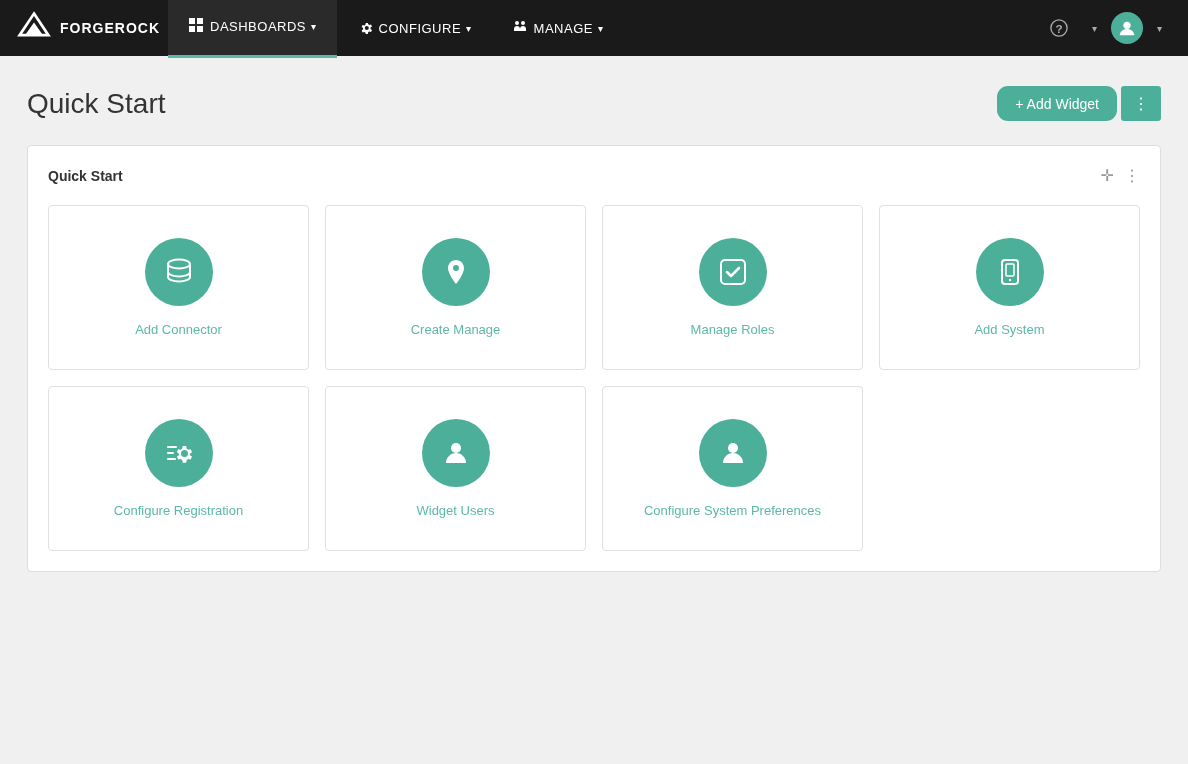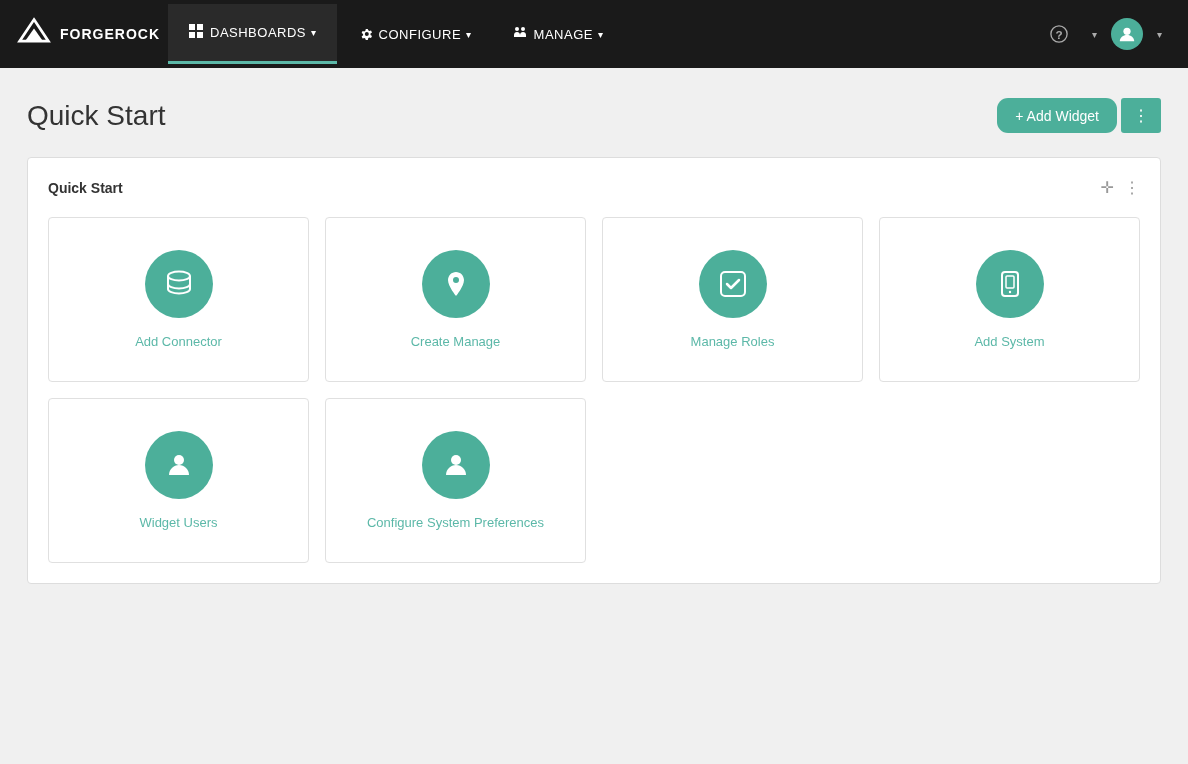--- a/index.html
+++ b/index.html
@@ -1,21 +1,21 @@
 <!DOCTYPE html>
 <html><head>
   <meta charset="utf-8">
   <style>
     * { box-sizing: border-box; margin: 0; padding: 0; }
     body { font-family: 'Helvetica Neue', Arial, sans-serif; background: #f0f0f0; min-height: 764px; }
 
     
     .navbar {
       background: #1a1a1a;
-      height: 68px;
+      height: 56px;
       display: flex;
       align-items: center;
       padding: 0 16px;
       position: relative;
       z-index: 10;
     }
     .navbar-brand {
       display: flex;
       align-items: center;
       margin-right: 8px;
@@ -330,20 +330,29 @@
         <div class="qs-icon-circle">
           <svg viewBox="0 0 32 32" xmlns="http://www.w3.org/2000/svg">
             <rect x="8" y="4" width="16" height="24" rx="3" fill="none" stroke="#fff" stroke-width="2"></rect>
             <rect x="12" y="8" width="8" height="12" rx="1" fill="none" stroke="#fff" stroke-width="1.5"></rect>
             <circle cx="16" cy="24" r="1.2" fill="#fff"></circle>
           </svg>
         </div>
         <span class="qs-label">Add System</span>
       </div>
 
+      <div class="qs-item">
+        <div class="qs-icon-circle">
+          <svg viewBox="0 0 32 32" xmlns="http://www.w3.org/2000/svg">
+            <path d="M27 16.5l2-1.3-1.3-3-2.5.5a7 7 0 00-1.5-.9L23.2 9h-3.5l-.5 2.8a7 7 0 00-1.5.9l-2.5-.5-1.3 3 2 1.3a7 7 0 000 1.8l-2 1.3 1.3 3 2.5-.5a7 7 0 001.5.9l.5 2.8h3.5l.5-2.8a7 7 0 001.5-.9l2.5.5 1.3-3-2-1.3a7 7 0 000-1.8zM21.5 20a3.5 3.5 0 110-7 3.5 3.5 0 010 7z" fill="#fff"></path>
+            <path d="M5 10h8M5 16h5M5 22h7" stroke="#fff" stroke-width="2" stroke-linecap="round"></path>
+          </svg>
+        </div>
+        <span class="qs-label">Configure Registration</span>
+      </div>
 
 
       <div class="qs-item">
         <div class="qs-icon-circle">
           <svg viewBox="0 0 32 32" xmlns="http://www.w3.org/2000/svg">
             <circle cx="16" cy="11" r="5" fill="#fff"></circle>
             <path d="M6 26c0-5.5 4.5-10 10-10s10 4.5 10 10" fill="#fff"></path>
           </svg>
         </div>
         <span class="qs-label">Widget Users</span>

